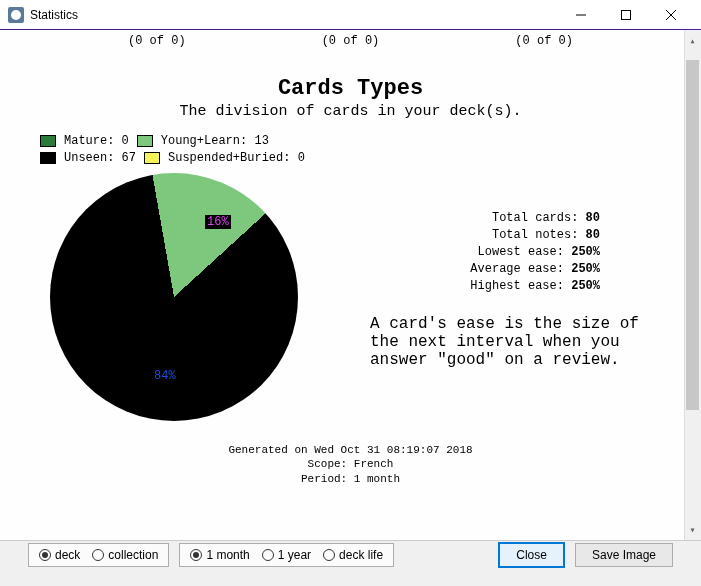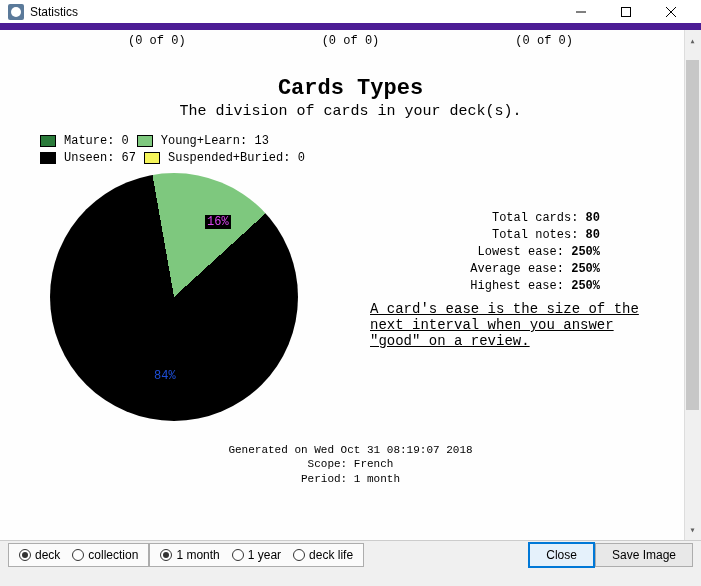--- a/index.html
+++ b/index.html
@@ -11,21 +11,21 @@
   height: 586px;
   overflow: hidden;
   position: relative;
 }
 .titlebar {
   height: 30px;
   background: #fff;
   display: flex;
   align-items: center;
   padding: 0 8px;
-  border-bottom: 7px solid #4c1d95;
+  border-bottom: 1px solid #4c1d95;
   font-family: "Segoe UI", sans-serif;
   font-size: 12px;
 }
 .titlebar .app-icon {
   width: 16px; height: 16px;
   background: #5b7a9a;
   margin-right: 6px;
   border-radius: 2px;
   position: relative;
 }
@@ -113,39 +113,38 @@
   font-family: "Courier New", monospace;
 }
 .stats-col {
   margin-left: 20px;
   margin-top: 38px;
   font-size: 12px;
 }
 .stat-line { text-align: right; width: 230px; margin-bottom: 3px;}
 .stat-line b { font-weight: bold; }
 .note {
-  margin-top: 8px;
+  margin-top: 22px;
   width: 300px;
-  font-size: 14px;
-  text-decoration: underline;
+  font-size: 16px;
 }
 .footer-meta {
   text-align: center;
   font-size: 11px;
   margin-top: 22px;
   line-height: 1.3;
 }
 .bottom-bar {
   height: 28px;
   background: #f0f0f0;
   border-top: 1px solid #ccc;
   display: flex;
   align-items: center;
-  padding: 0 8px;
-  gap: 0;
+  padding: 0 28px;
+  gap: 10px;
   font-family: "Segoe UI", sans-serif;
   font-size: 12px;
 }
 .radio-group {
   border: 1px solid #adadad;
   background: #fbfbfb;
   padding: 4px 10px;
   display: flex;
   gap: 12px;
   align-items: center;

